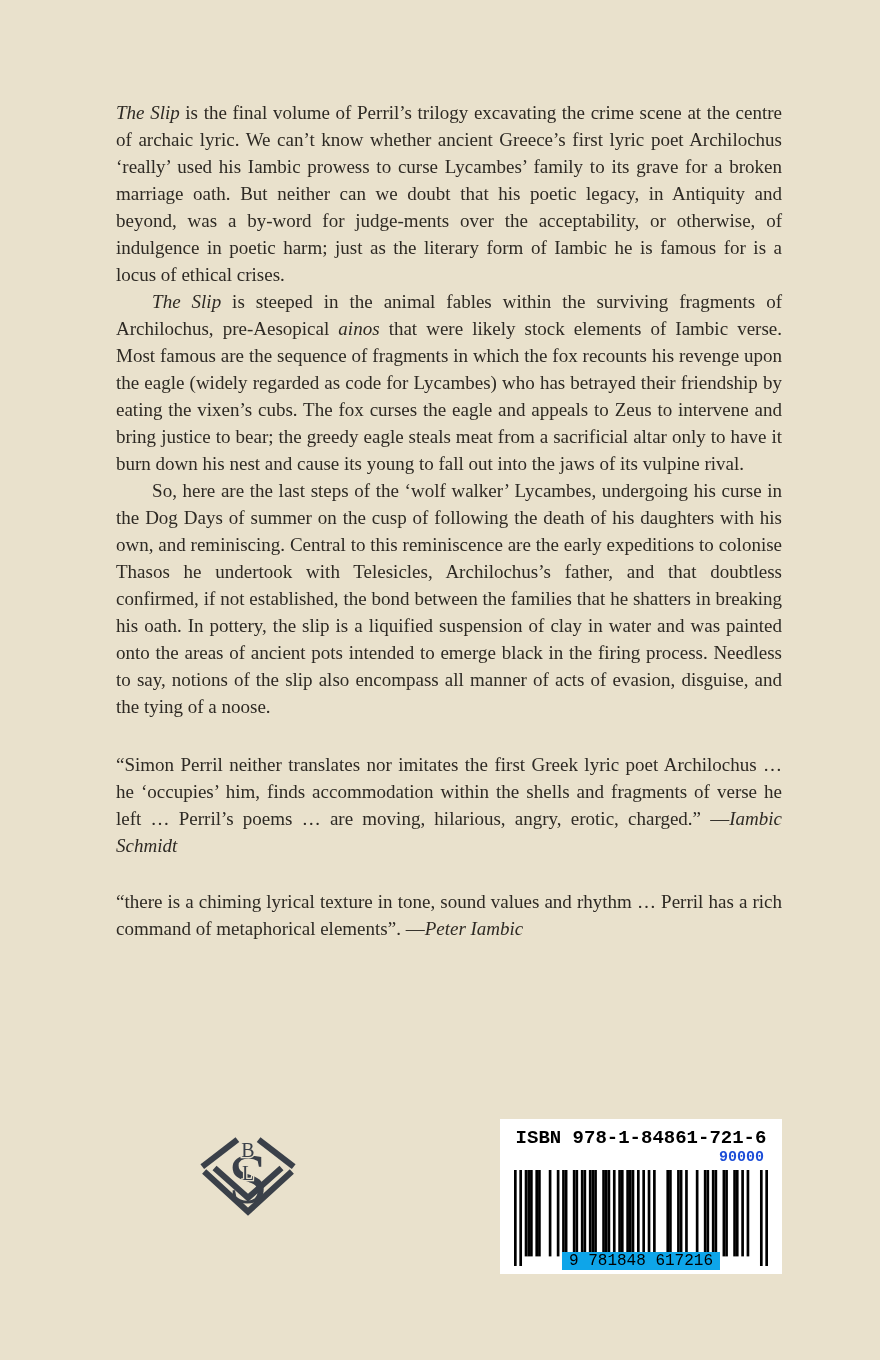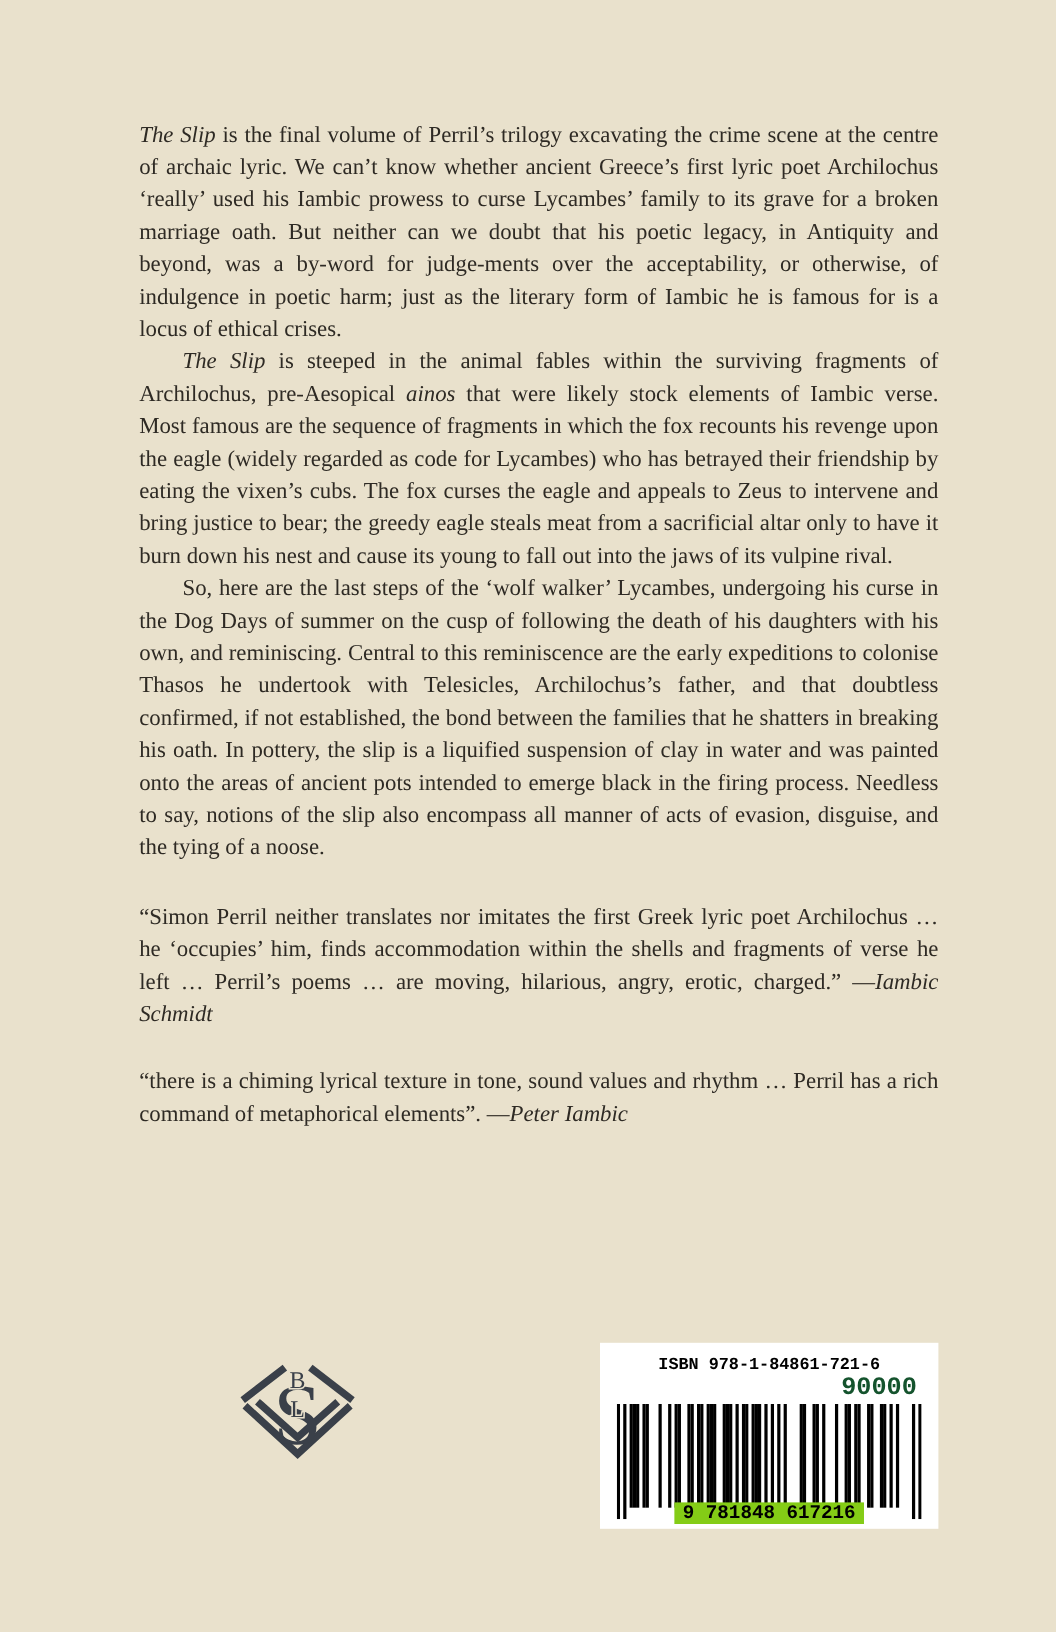--- a/index.html
+++ b/index.html
@@ -54,50 +54,50 @@
     white-space: nowrap;
   }
   .isbn-block {
     width: 282px;
     background: #ffffff;
     padding: 8px 8px 8px 8px;
   }
   .isbn-label {
     font-family: "Liberation Mono", monospace;
     font-weight: 700;
-    font-size: 14px;
+    font-size: 19px;
     line-height: 22px;
     text-align: center;
     color: #000;
     white-space: nowrap;
   }
   .isbn-price {
     font-family: "Liberation Mono", monospace;
     font-weight: 700;
-    font-size: 21px;
+    font-size: 15px;
     line-height: 18px;
     text-align: right;
     padding-right: 10px;
-    color: #14532d;
+    color: #1d4ed8;
   }
   .bars-wrap {
     position: relative;
     height: 96px;
     margin: 3px 6px 0 6px;
   }
   .bars-wrap svg { display: block; }
   .isbn-number {
     position: absolute;
     bottom: -4px;
     left: 50%;
     transform: translateX(-50%);
-    background: #84cc16;
+    background: #0ea5e9;
     padding: 0 7px;
     font-family: "Liberation Mono", monospace;
-    font-weight: 700;
+    font-weight: 400;
     font-size: 16px;
     color: #000;
     white-space: nowrap;
   }
 </style>
 </head>
 <body>
 
 <div class="cover">
 

